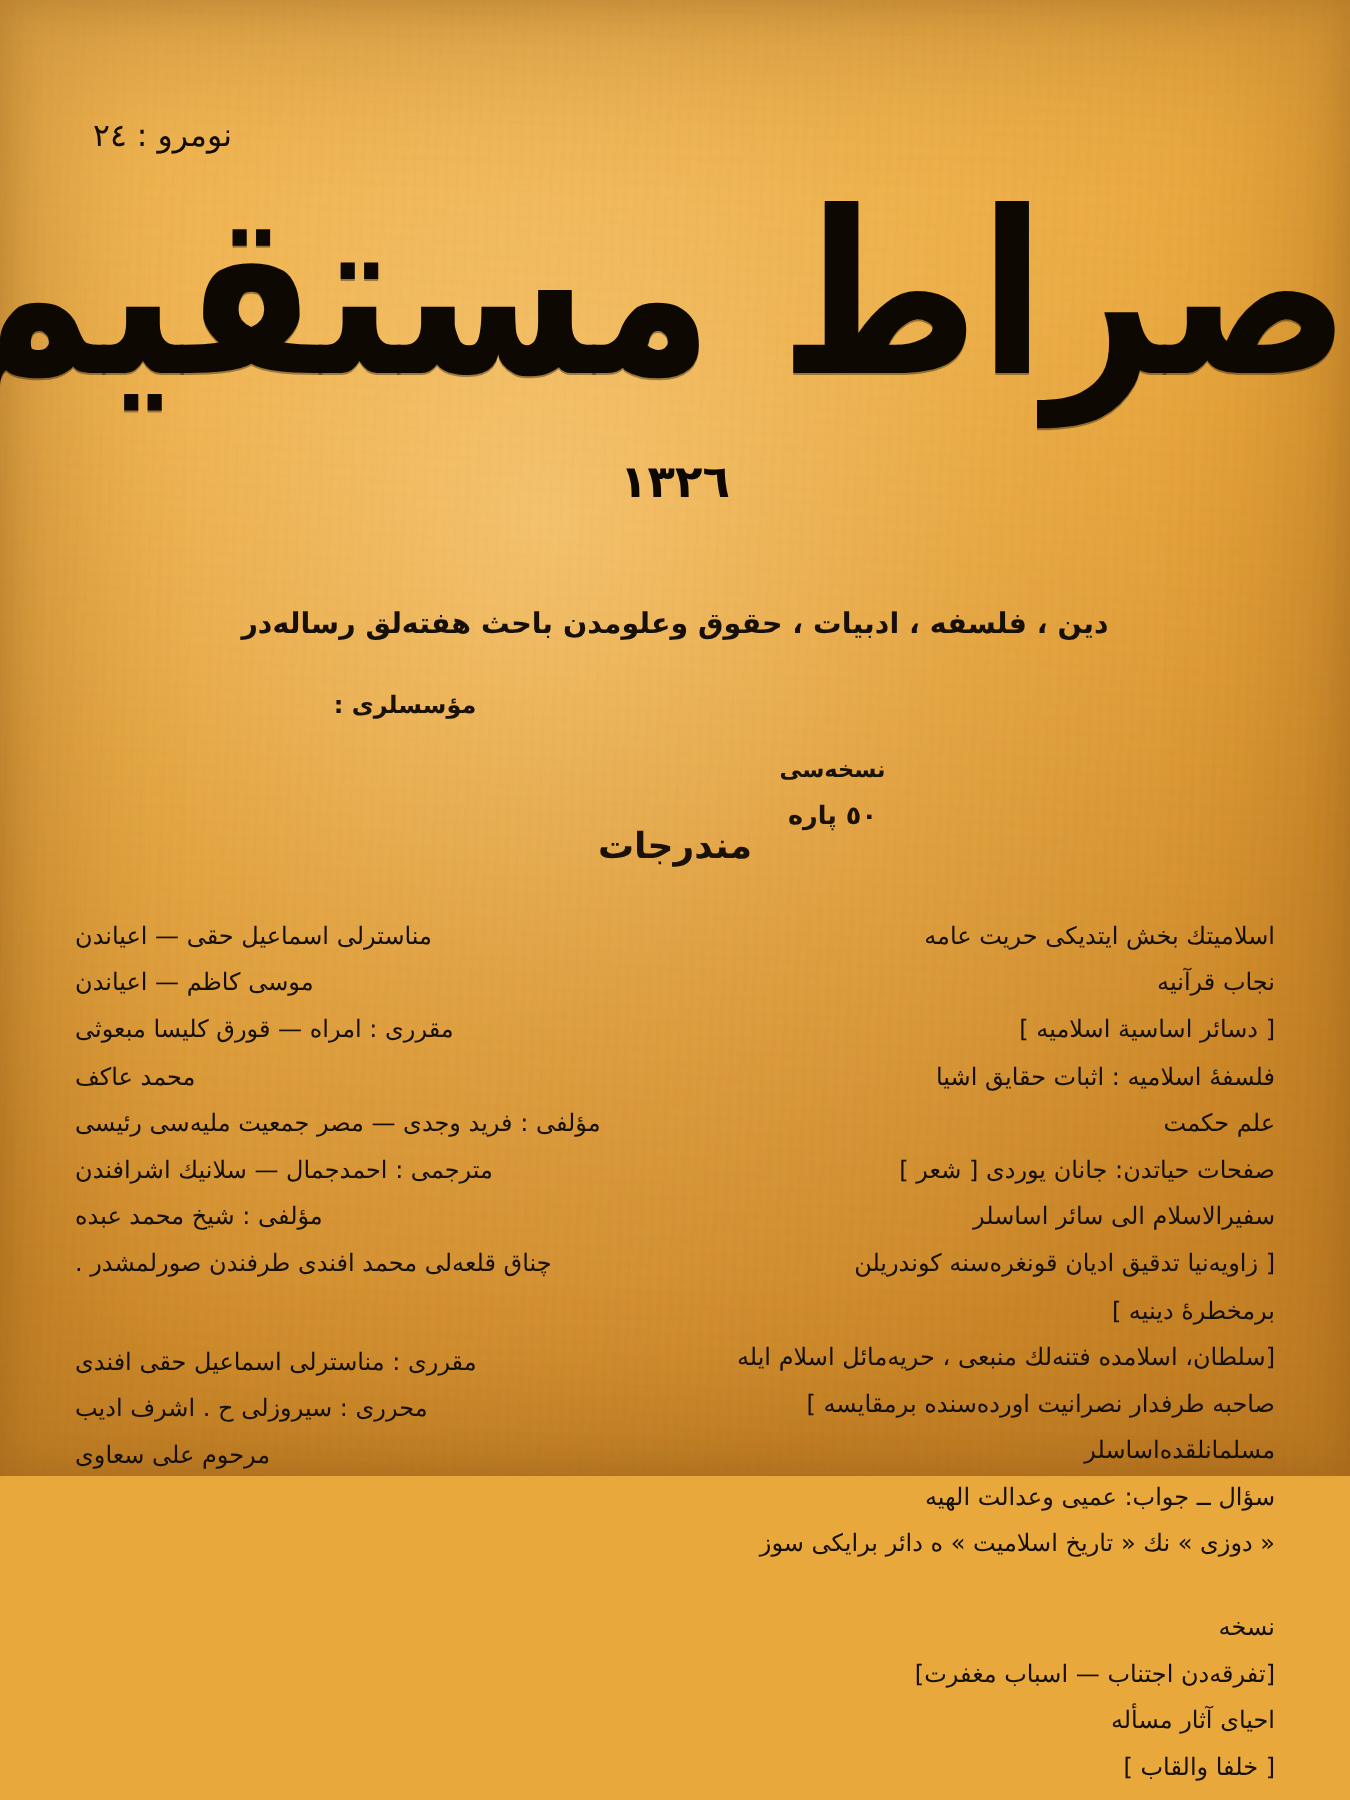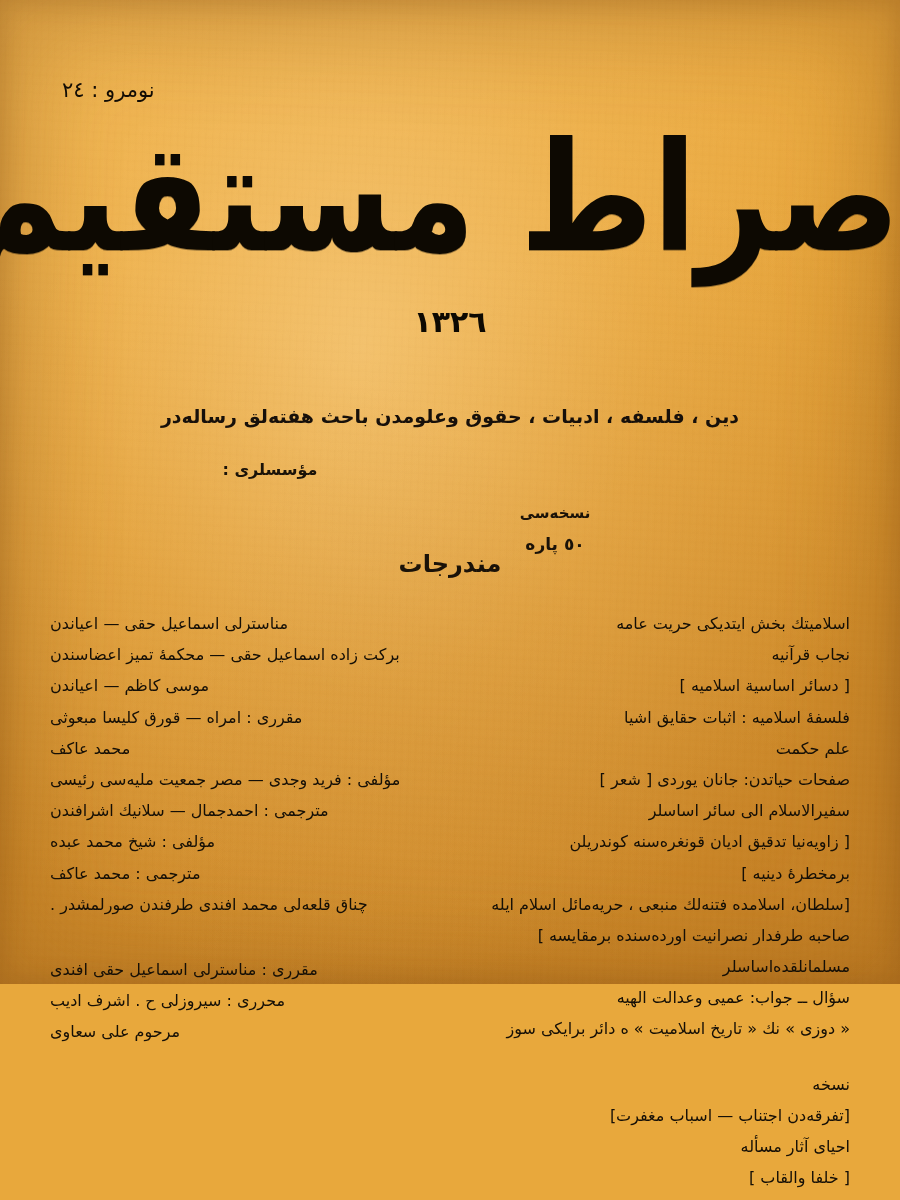--- a/index.html
+++ b/index.html
@@ -232,28 +232,26 @@
       <div class="toc-item">« دوزى » نك « تاريخ اسلاميت » ه دائر برايكى سوز</div>
       <div class="spacer-md"></div>
       <div class="toc-item">نسخه</div>
       <div class="toc-item">[تفرقه‌دن اجتناب — اسباب مغفرت]</div>
       <div class="toc-item">احياى آثار مسأله</div>
       <div class="toc-item">[ خلفا والقاب ]</div>
     </div>
 
     <div class="toc-col left">
       <div class="toc-item">مناستر‌لى اسماعيل حقى — اعياندن</div>
-      <div class="toc-item">بركت زاده اسماعيل حقى — محكمهٔ تميز اعضاسندن</div>
       <div class="toc-item">موسى كاظم — اعياندن</div>
       <div class="toc-item">مقررى : امراه — قورق كليسا مبعوثى</div>
       <div class="toc-item">محمد عاكف</div>
       <div class="toc-item">مؤلفى : فريد وجدى — مصر جمعيت مليه‌سى رئيسى</div>
       <div class="toc-item">مترجمى : احمدجمال — سلانيك اشرافندن</div>
       <div class="toc-item">مؤلفى : شيخ محمد عبده</div>
-      <div class="toc-item">مترجمى : محمد عاكف</div>
       <div class="toc-item">چناق قلعه‌لى محمد افندى طرفندن صورلمشدر .</div>
       <div class="spacer-lg"></div>
       <div class="toc-item">مقررى : مناستر‌لى اسماعيل حقى افندى</div>
       <div class="toc-item">محررى : سيروزلى ح . اشرف اديب</div>
       <div class="toc-item">مرحوم على سعاوى</div>
     </div>
 
   </div>
 </div>
 

